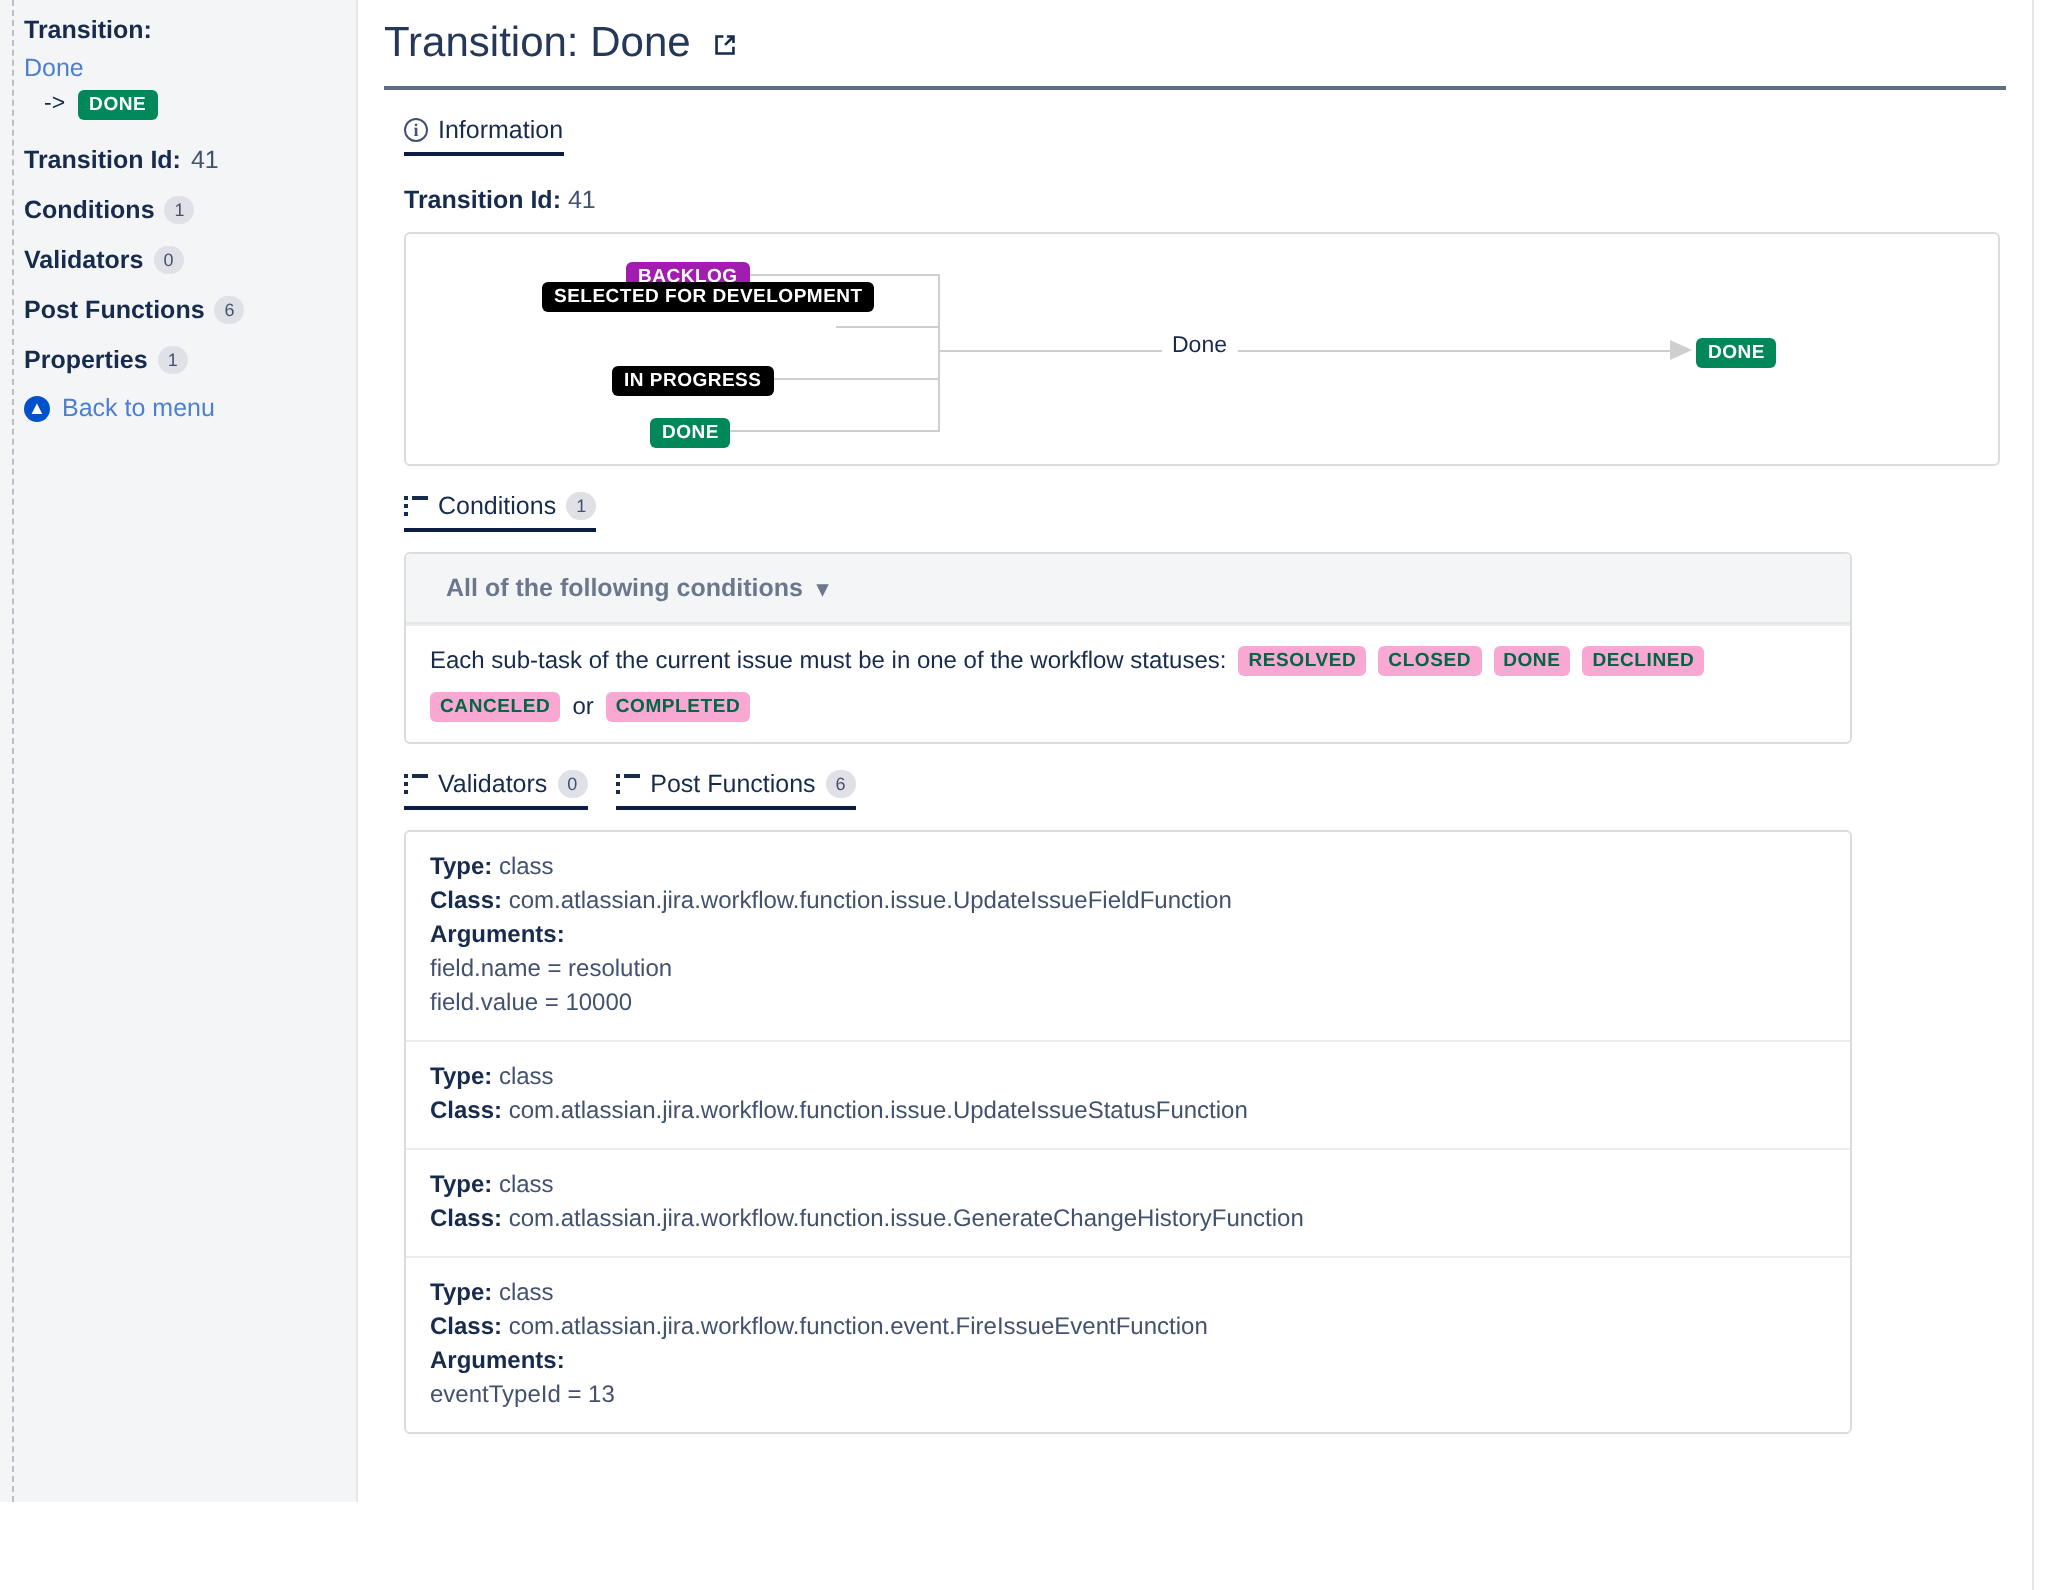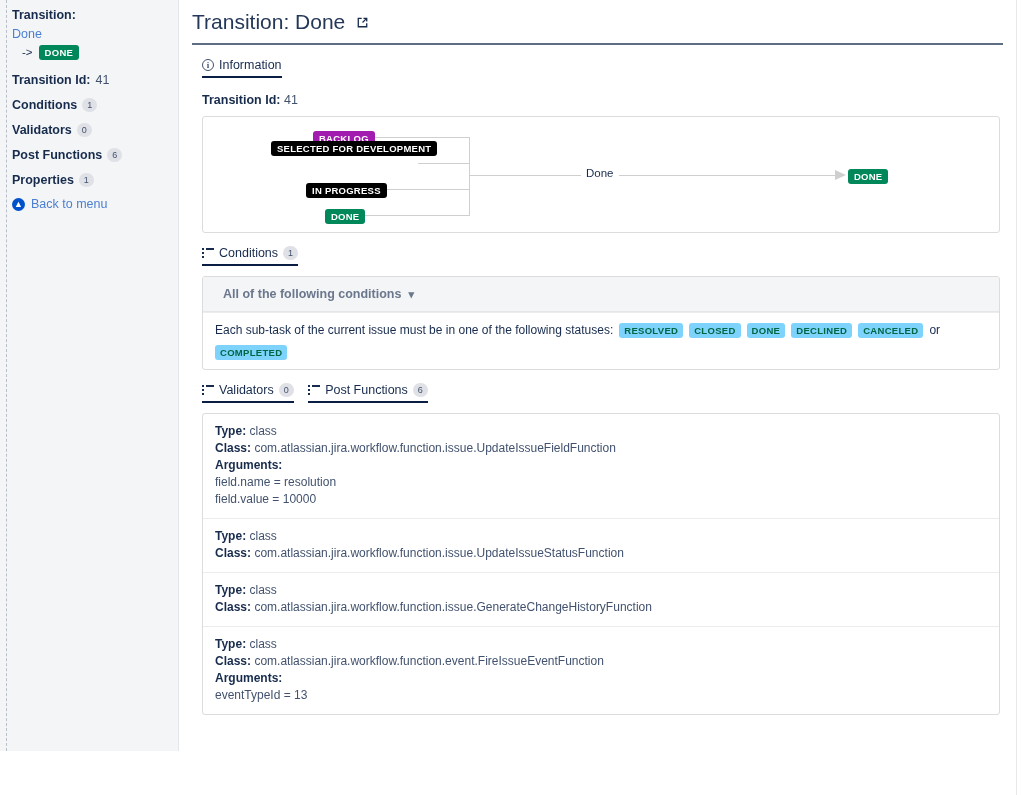--- a/index.html
+++ b/index.html
@@ -142,40 +142,40 @@
     z-index: 2;
   }
   .dg-line { position: absolute; background: #cfcfcf; z-index: 1; }
   .dg-label {
     position: absolute; font-size: 11.5px; color: #172b4d; z-index: 2;
     background: #fff; padding: 0 5px;
   }
 
   
   .card {
-    margin: 10px 16px 0 10px; width: 798px;
+    margin: 10px 16px 0 10px; width: 724px;
     border: 1px solid #dcdcdc; border-radius: 3px; background: #fff;
     overflow: hidden;
   }
   .card-head {
     background: #f4f5f7; padding: 10px 0 10px 20px;
     font-size: 12.5px; font-weight: bold; color: #6b778c;
     display: flex; align-items: center; gap: 7px; cursor: pointer;
     border-bottom: 1px solid #e6e6e6;
   }
   .chev { font-size: 11px; color: #6b778c; }
   .card-row {
     padding: 9px 12px 9px 12px; font-size: 12px; color: #172b4d;
     border-top: 1px solid #ececec; line-height: 17px;
   }
   .card-row:first-child { border-top: none; }
   .cond-text { display: flex; align-items: center; flex-wrap: wrap; gap: 6px; }
   .stat {
     display: inline-block; font-size: 9.5px; font-weight: bold;
-    letter-spacing: .3px; color: #006644; background: #7dd3fc;
+    letter-spacing: .3px; color: #006644; background: #f9a8d4;
     padding: 2px 5px; border-radius: 3px; line-height: 11px;
   }
   .cond-or { font-size: 12px; color: #172b4d; }
 
   .pf-row { padding: 9px 12px 10px 12px; }
   .pf-row .k { font-weight: bold; color: #172b4d; }
   .pf-row .v { color: #42526e; }
   .pf-line { font-size: 12px; line-height: 17px; }
   .pf-arg { font-size: 12px; line-height: 17px; color: #42526e; }
   .pf-desc { font-size: 12px; color: #42526e; line-height: 17px; }
@@ -287,21 +287,21 @@
       <span class="count">1</span>
     </div>
 
     <div class="card">
       <div class="card-head">
         <span>All of the following conditions</span>
         <span class="chev">▾</span>
       </div>
       <div class="card-row">
         <div class="cond-text">
-          <span>Each sub-task of the current issue must be in one of the following statuses:</span>
+          <span>Each sub-task of the current issue must be in one of the workflow statuses:</span>
           <span class="stat">RESOLVED</span>
           <span class="stat">CLOSED</span>
           <span class="stat">DONE</span>
           <span class="stat">DECLINED</span>
           <span class="stat">CANCELED</span>
           <span class="cond-or">or</span>
           <span class="stat">COMPLETED</span>
         </div>
       </div>
     </div>

